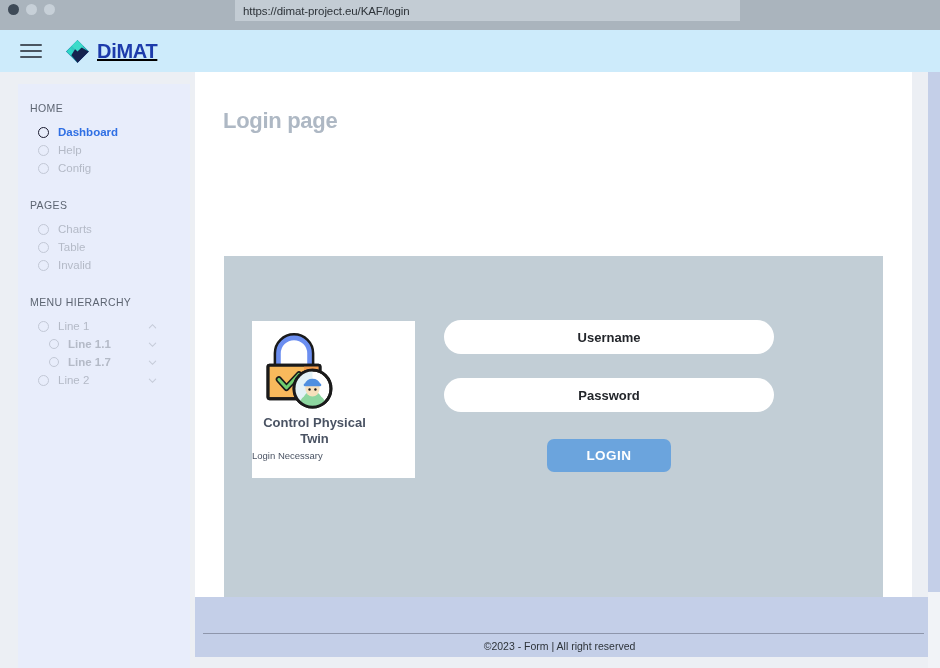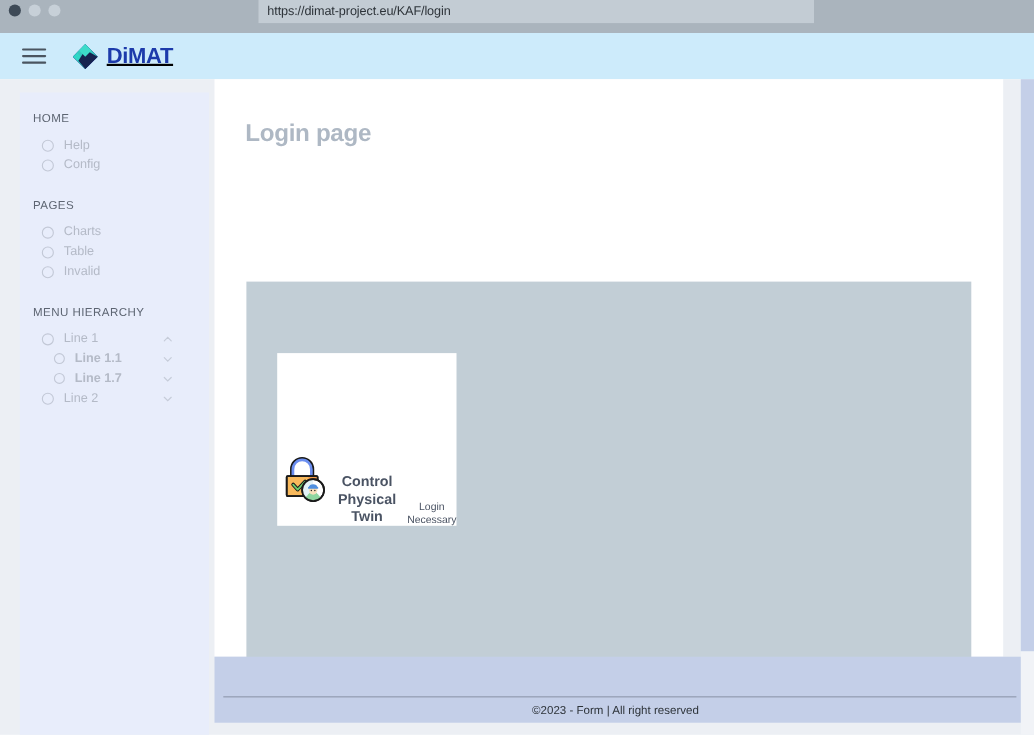--- a/index.html
+++ b/index.html
@@ -174,22 +174,22 @@
     height: 358px;
     background: #c2ced6;
   }
   .tile {
     position: absolute;
     top: 65px; left: 28px;
     width: 163px;
     height: 157px;
     background: #ffffff;
     display: flex;
-    flex-direction: row;
-    align-items: flex-end;
+    flex-direction: column;
+    align-items: flex-start;
     justify-content: flex-start;
     padding-top: 8px;
   }
   .tile-icon { width: 84px; height: 84px; display: block; }
   .tile-title {
     font-size: 13px;
     font-weight: bold;
     color: #4a5363;
     text-align: center;
     line-height: 1.22;
@@ -313,20 +313,24 @@
     <span class="brand-name">DiMAT</span>
   </div>
 </div>
 
 <div class="page-body">
 
   <nav class="sidebar">
 
     <div class="nav-group">
       <div class="nav-section-title">HOME</div>
+      <div class="nav-item active">
+        <span class="nav-radio"></span>
+        <span class="nav-label">Dashboard</span>
+      </div>
       <div class="nav-item">
         <span class="nav-radio"></span>
         <span class="nav-label">Help</span>
       </div>
       <div class="nav-item">
         <span class="nav-radio"></span>
         <span class="nav-label">Config</span>
       </div>
     </div>
 
@@ -425,20 +429,25 @@
 
           <circle cx="68.5" cy="72" r="1.4" fill="#1a1a1a"></circle>
           <circle cx="75.5" cy="72" r="1.4" fill="#1a1a1a"></circle>
 
           <circle cx="72" cy="71" r="22" fill="none" stroke="#1a1a1a" stroke-width="3.4"></circle>
         </svg>
         <div class="tile-title">Control Physical Twin</div>
         <div class="tile-sub">Login Necessary</div>
       </div>
 
+      <form class="form-area">
+        <input class="field" type="text" placeholder="Username" style="">
+        <input class="field" type="text" placeholder="Password" style="">
+        <button class="login-button" type="submit">LOGIN</button>
+      </form>
 
     </section>
   </main>
 
   <footer class="footer">
     <div class="footer-rule"></div>
     <div class="footer-text">©2023 - Form  |   All right reserved</div>
   </footer>
 </div>
 

